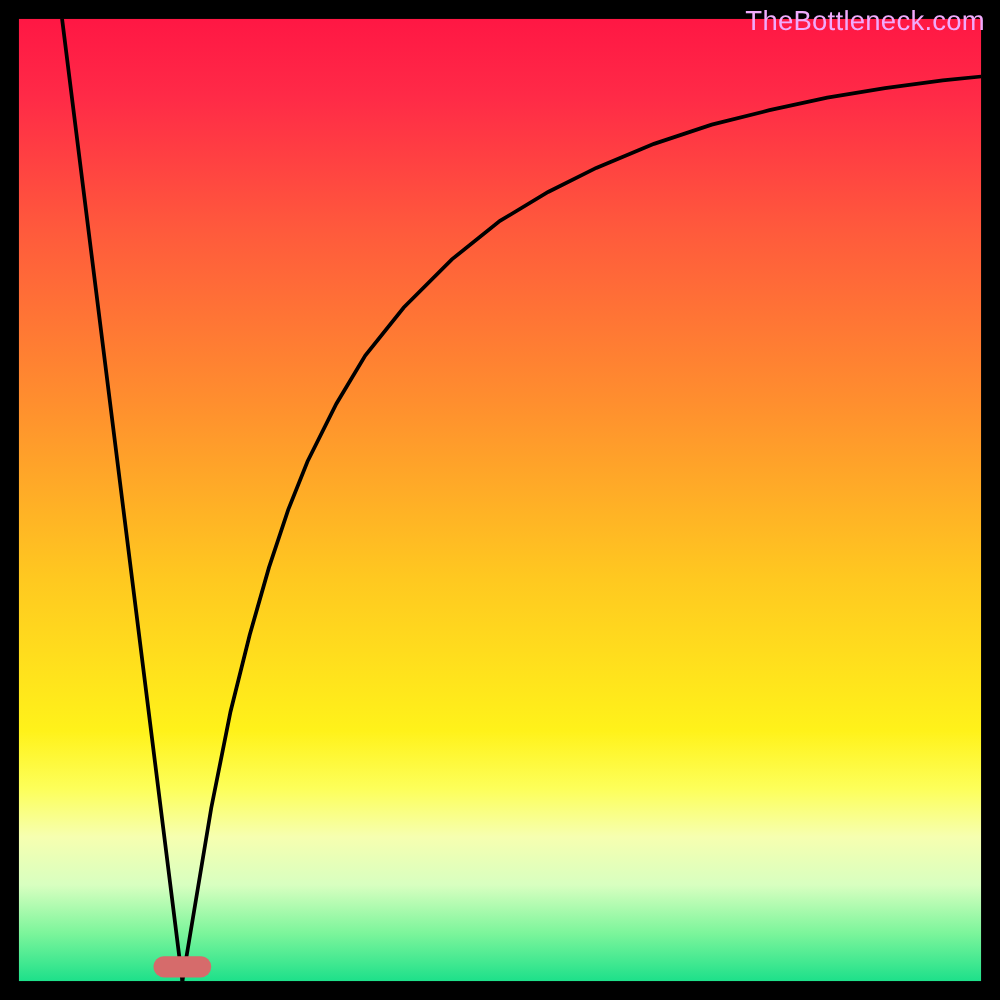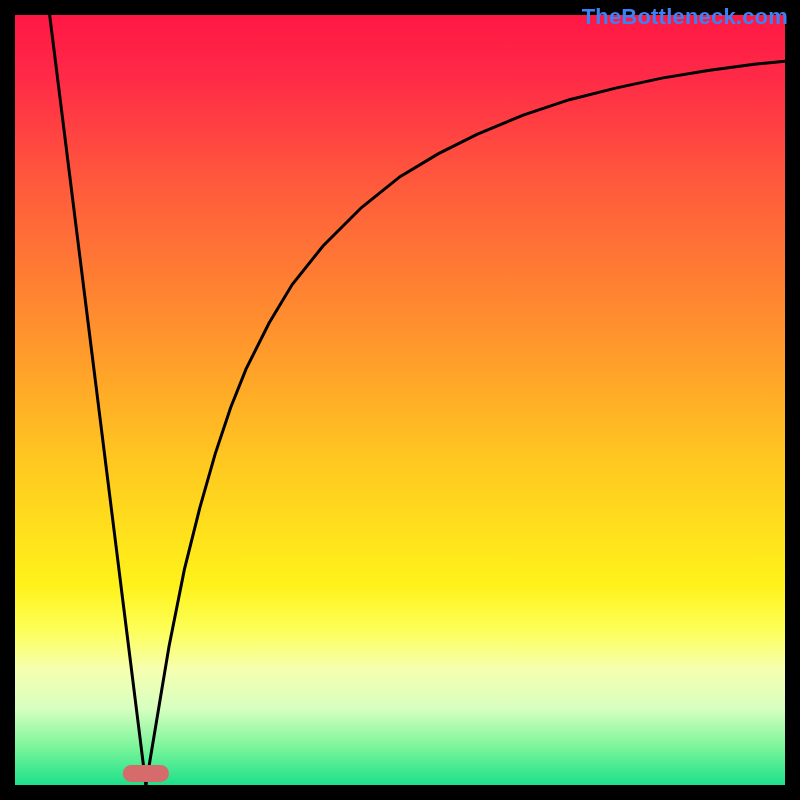--- a/index.html
+++ b/index.html
@@ -24,22 +24,22 @@
     top: 0;
     width: 770px;
     height: 770px;
   }
   .watermark {
     position: absolute;
     top: 4px;
     right: 12px;
     font-family: Arial, Helvetica, sans-serif;
     font-size: 22px;
-    font-weight: 700;
-    color: #3b82f6;
+    font-weight: 400;
+    color: #f0abfc;
     letter-spacing: 0.2px;
   }
 </style>
 </head>
 <body>
 
 <div class="frame">
   <svg class="plot-area" viewBox="0 0 770 770">
     <defs>
       <linearGradient id="bg-grad" x1="0" y1="0" x2="0" y2="1">

